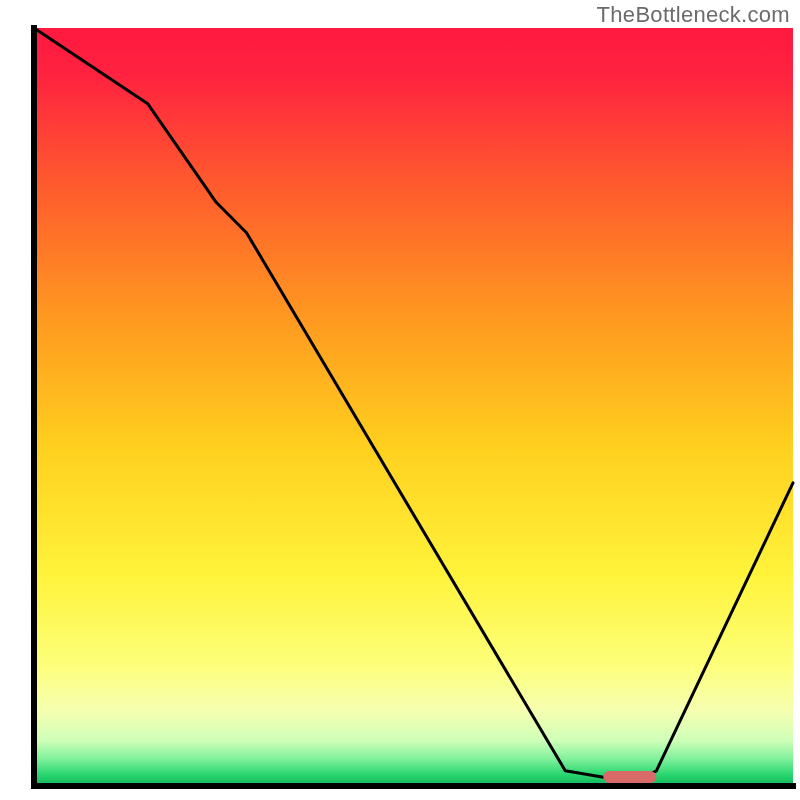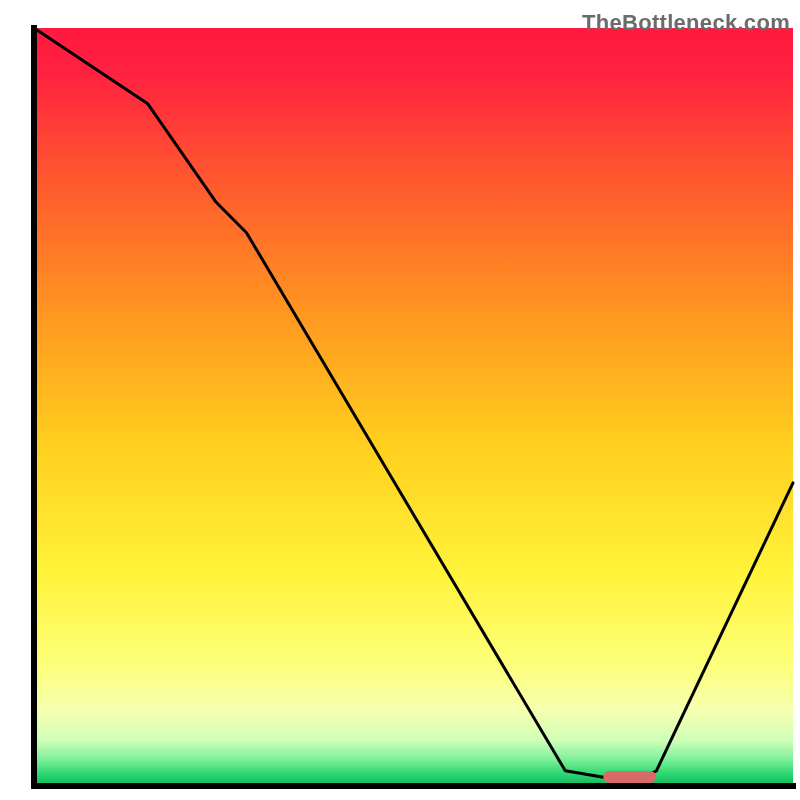--- a/index.html
+++ b/index.html
@@ -14,24 +14,23 @@
     position: relative;
     width: 800px;
     height: 800px;
   }
   .watermark {
     position: absolute;
     top: 2px;
     right: 10px;
     font-family: Arial, Helvetica, sans-serif;
     font-size: 22px;
-    font-weight: 700;
+    font-weight: 400;
     color: #6b6b6b;
     letter-spacing: 0.3px;
-    margin-top: 8px;
   }
   svg { display: block; }
 </style>
 </head>
 <body>
 
 <div class="chart-wrap">
 
   <svg id="svg-root" width="800" height="800" viewBox="0 0 800 800">
     <defs>

